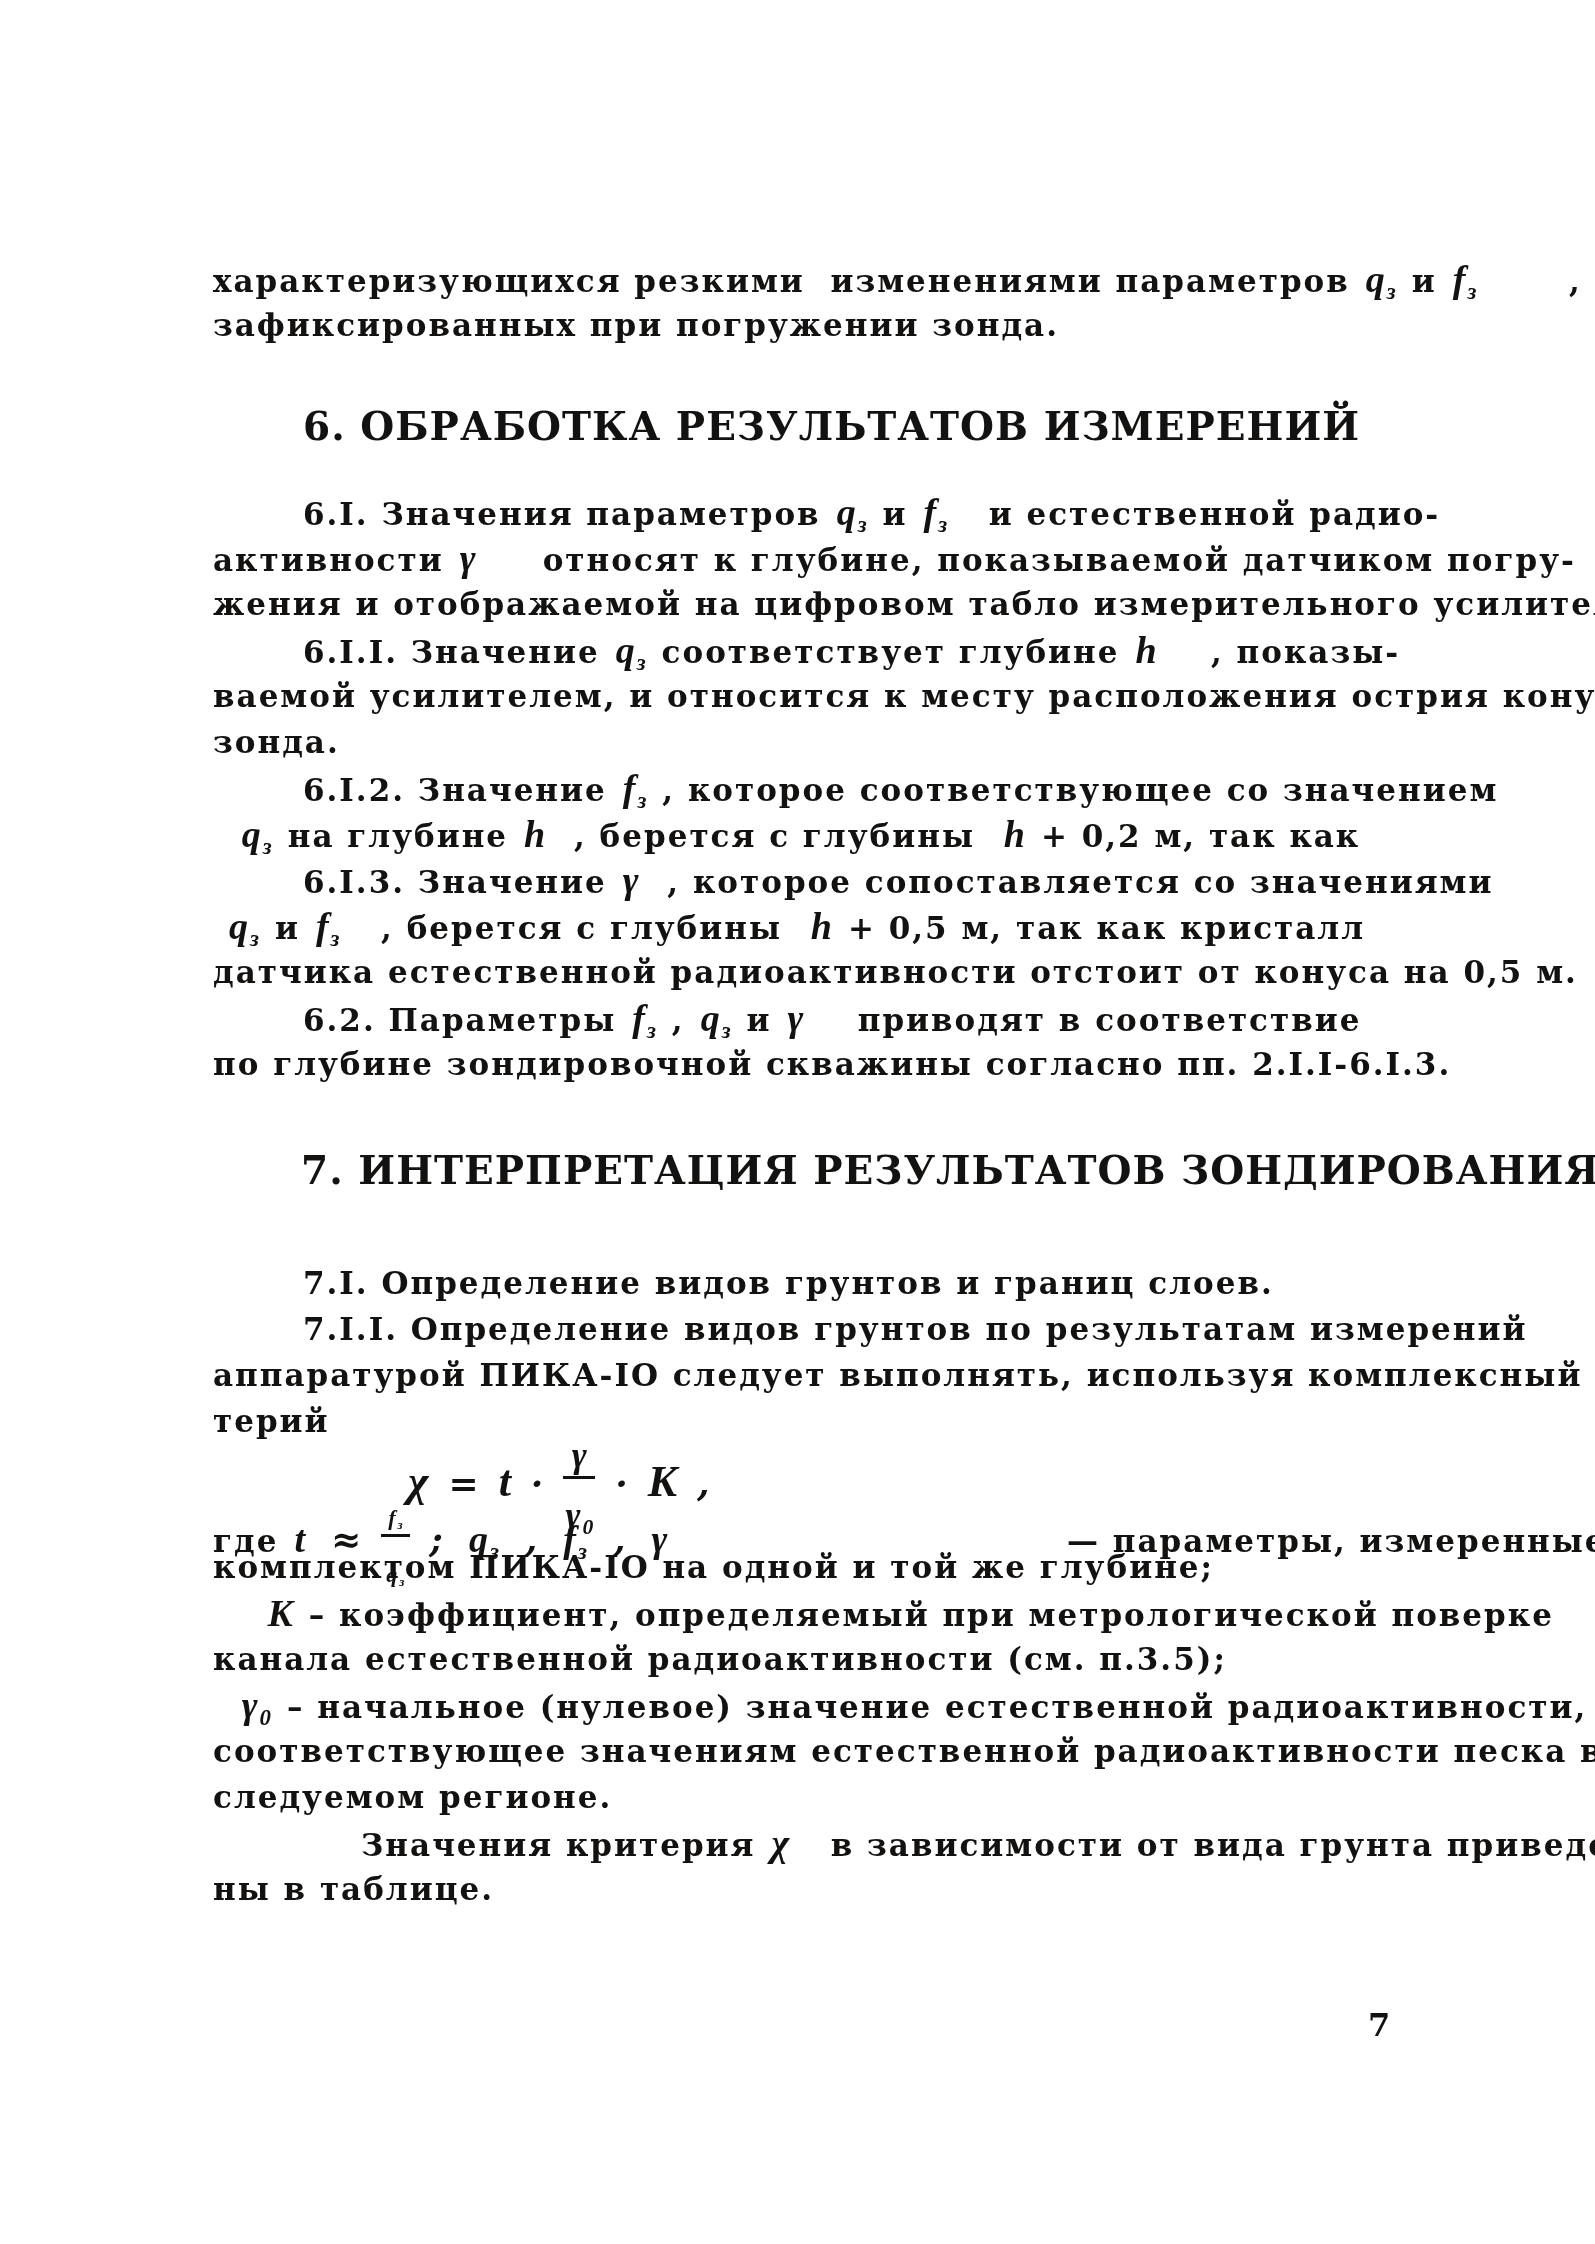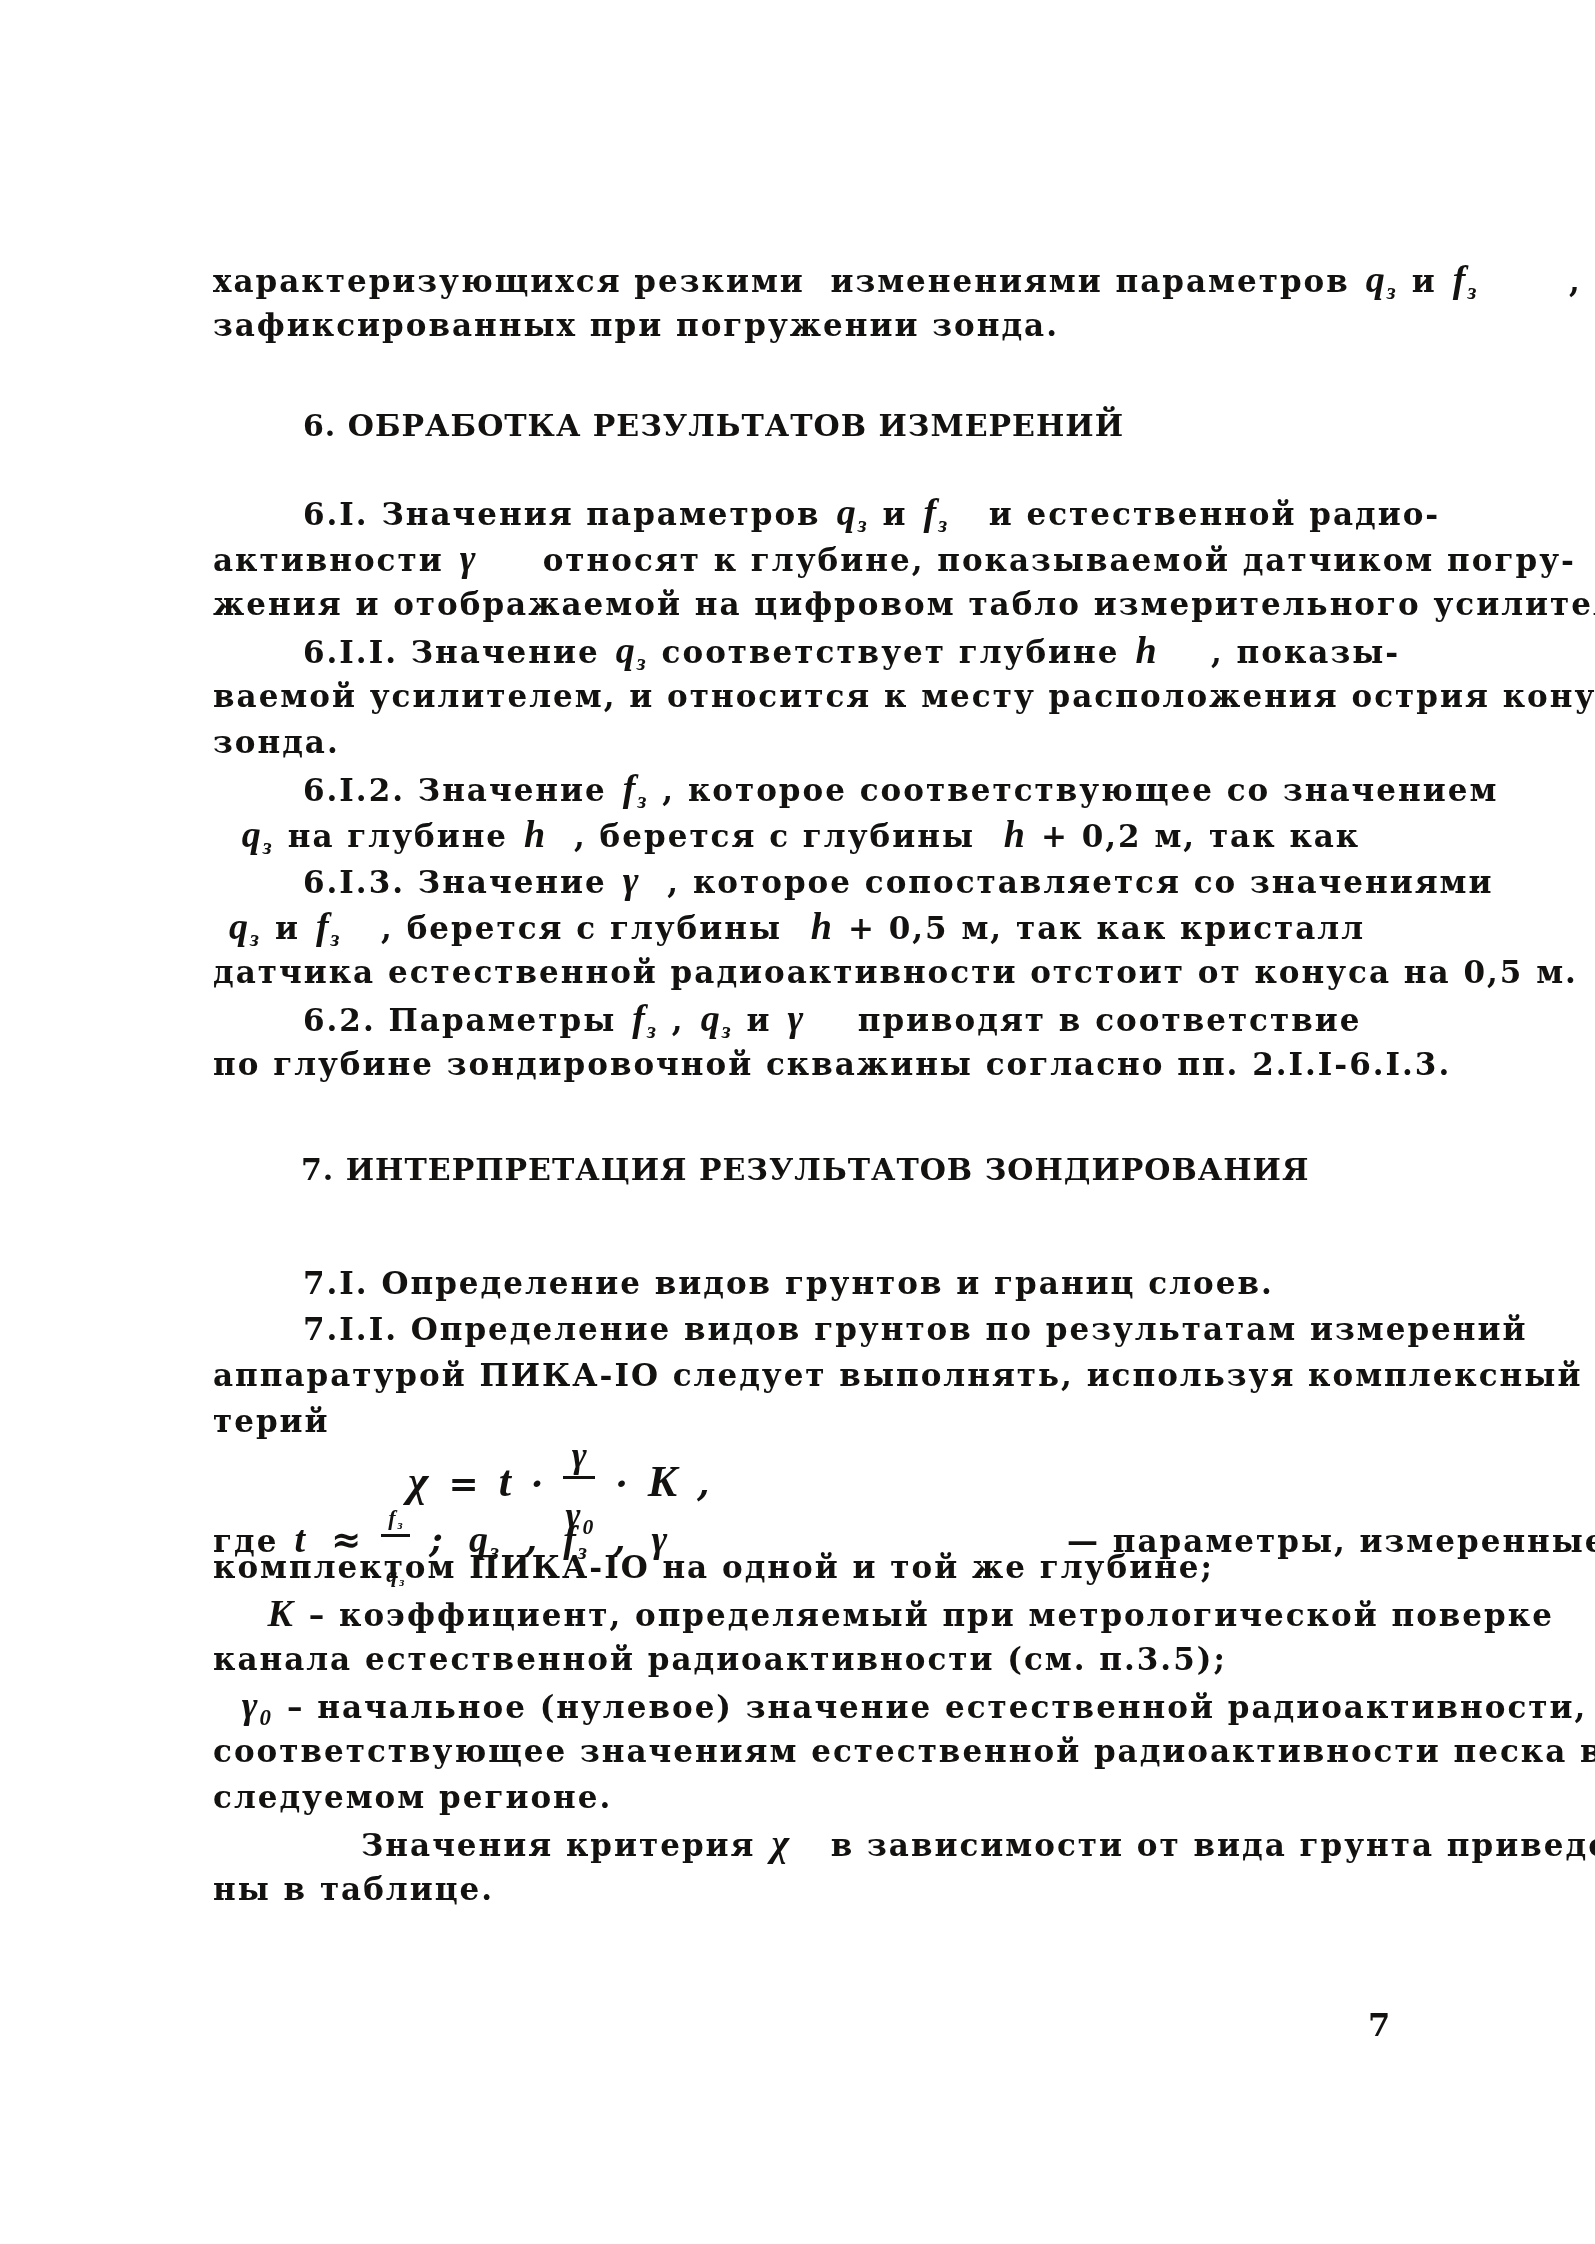--- a/index.html
+++ b/index.html
@@ -13,21 +13,21 @@
   .line {
     white-space:pre; height:46px; line-height:46px;
     font-family:"DejaVu Serif", serif; font-weight:700;
     font-size:31px; letter-spacing:2px; color:var(--ink);
     overflow:visible;
   }
   .ind1 { text-indent:90px; }
   .ind2 { text-indent:148px; }
   .block { margin:0; }
   .heading { margin:55px 0 40px 90px; }
-  .heading .line { letter-spacing:1px; font-size:30px; }
+  .heading .line { letter-spacing:1px; font-size:39px; }
   .h7 { margin:60px 0 67px 88px; }
   .formula { margin:-10px 0 -32px 185px; }
   .formula .line { height:96px; line-height:96px; }
   .hw {
     font-family:Liberation Serif, serif; font-style:italic; font-weight:700;
     font-size:38px; letter-spacing:0; margin:0 16px; color:var(--ink);
   }
   .formula .hw { font-size:44px; margin:0 10px; }
   .op {
     font-family:"DejaVu Serif", serif; font-style:italic; font-weight:700;

